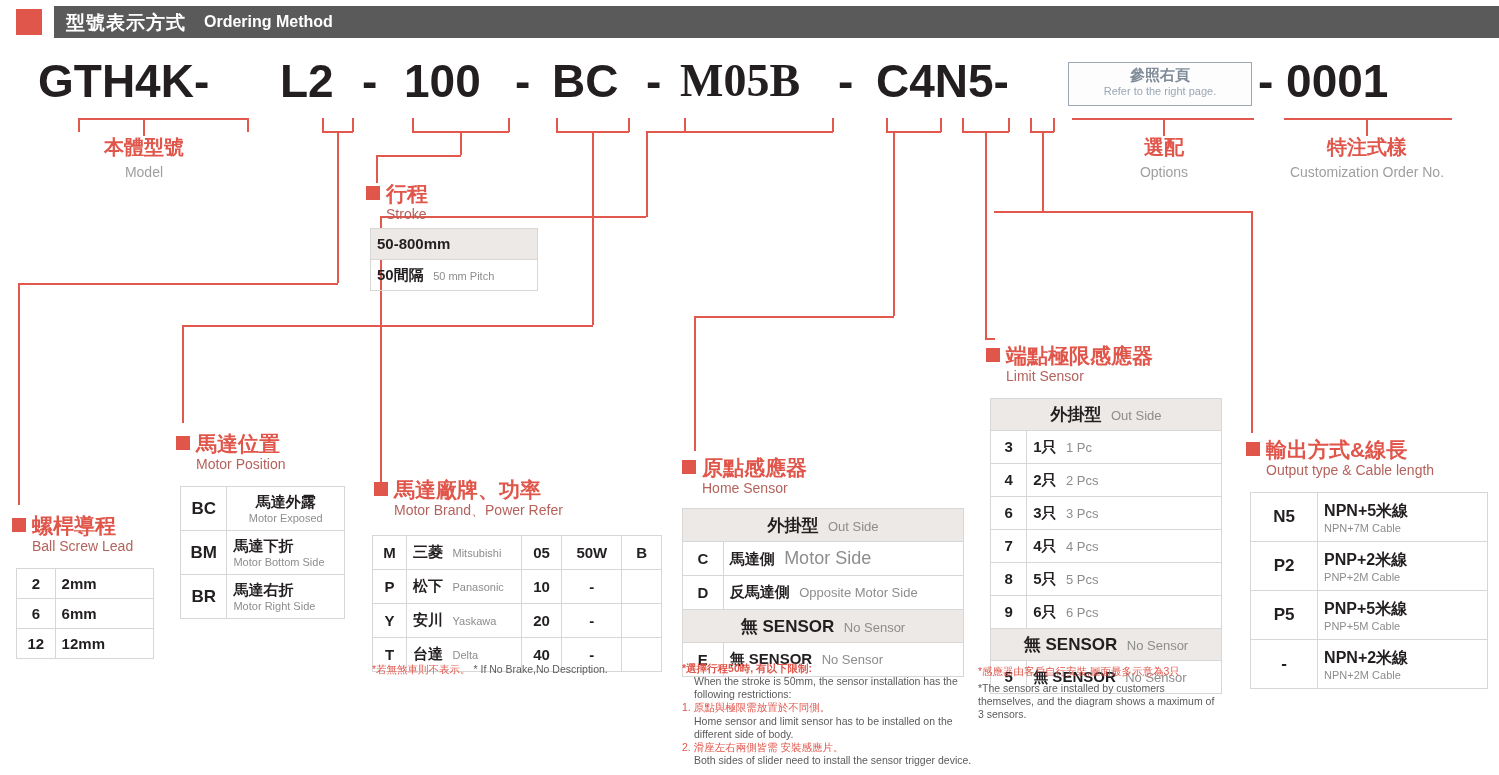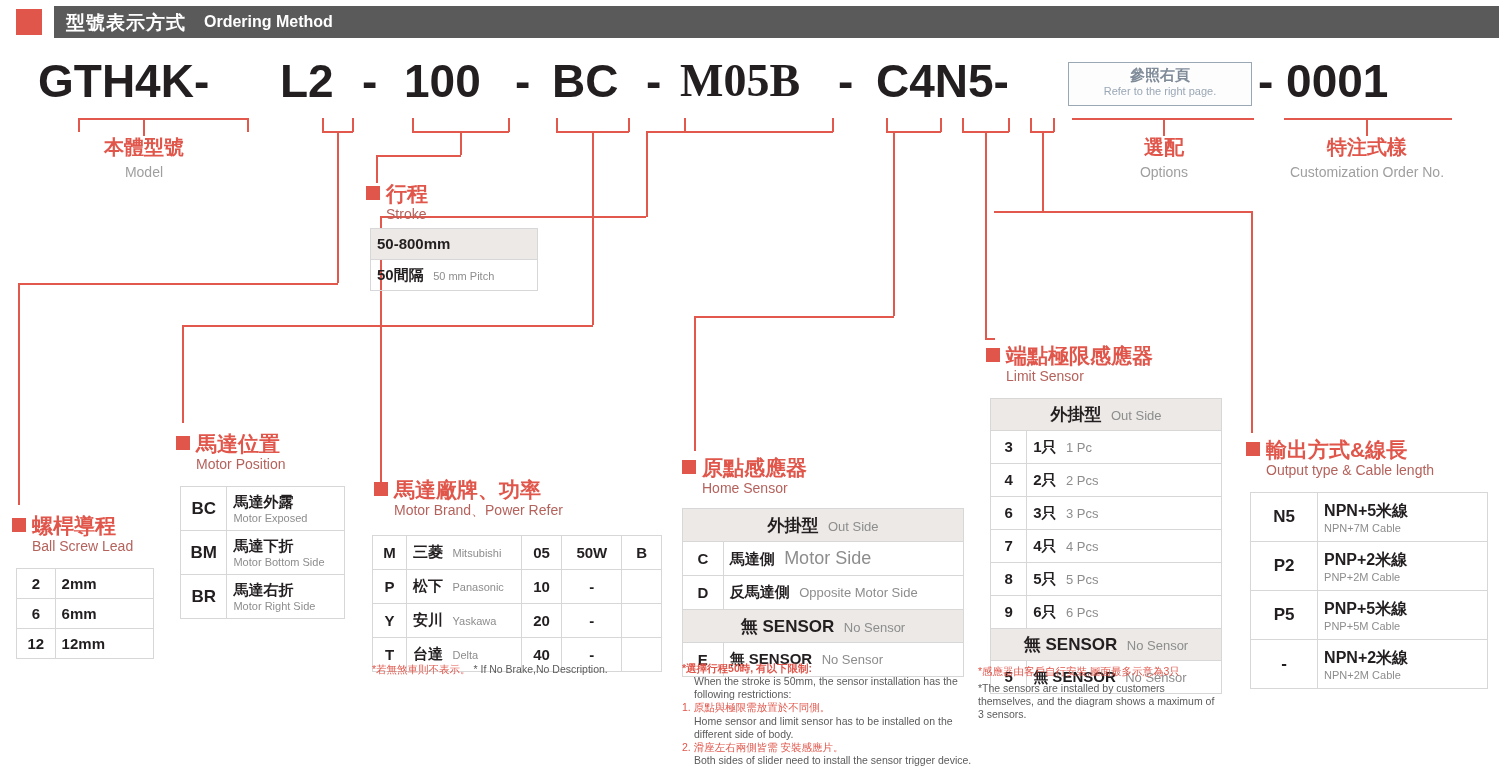--- a/index.html
+++ b/index.html
@@ -204,21 +204,21 @@
 
 <div class="sect" style="left:176px;top:432px;">
   <div class="mk"></div>
   <div class="zh">馬達位置</div>
   <div class="en">Motor Position</div>
 </div>
 <table style="left:180px;top:486px;width:165px;">
   <tbody>
       <tr>
     <td class="cellpad" style="width:36px;height:39px;text-align:center;"><span class="zhc" style="font-size:17px;">BC</span></td>
-    <td class="cellpad" style="width:127px;">
+    <td class="cellpad" style="width:127px;text-align:center;">
       <div class="zhc">馬達外露</div>
       <div class="enc">Motor Exposed</div>
     </td>
   </tr>
   <tr>
     <td class="cellpad" style="height:39px;text-align:center;"><span class="zhc" style="font-size:17px;">BM</span></td>
     <td class="cellpad">
       <div class="zhc">馬達下折</div>
       <div class="enc">Motor Bottom Side</div>
     </td>

